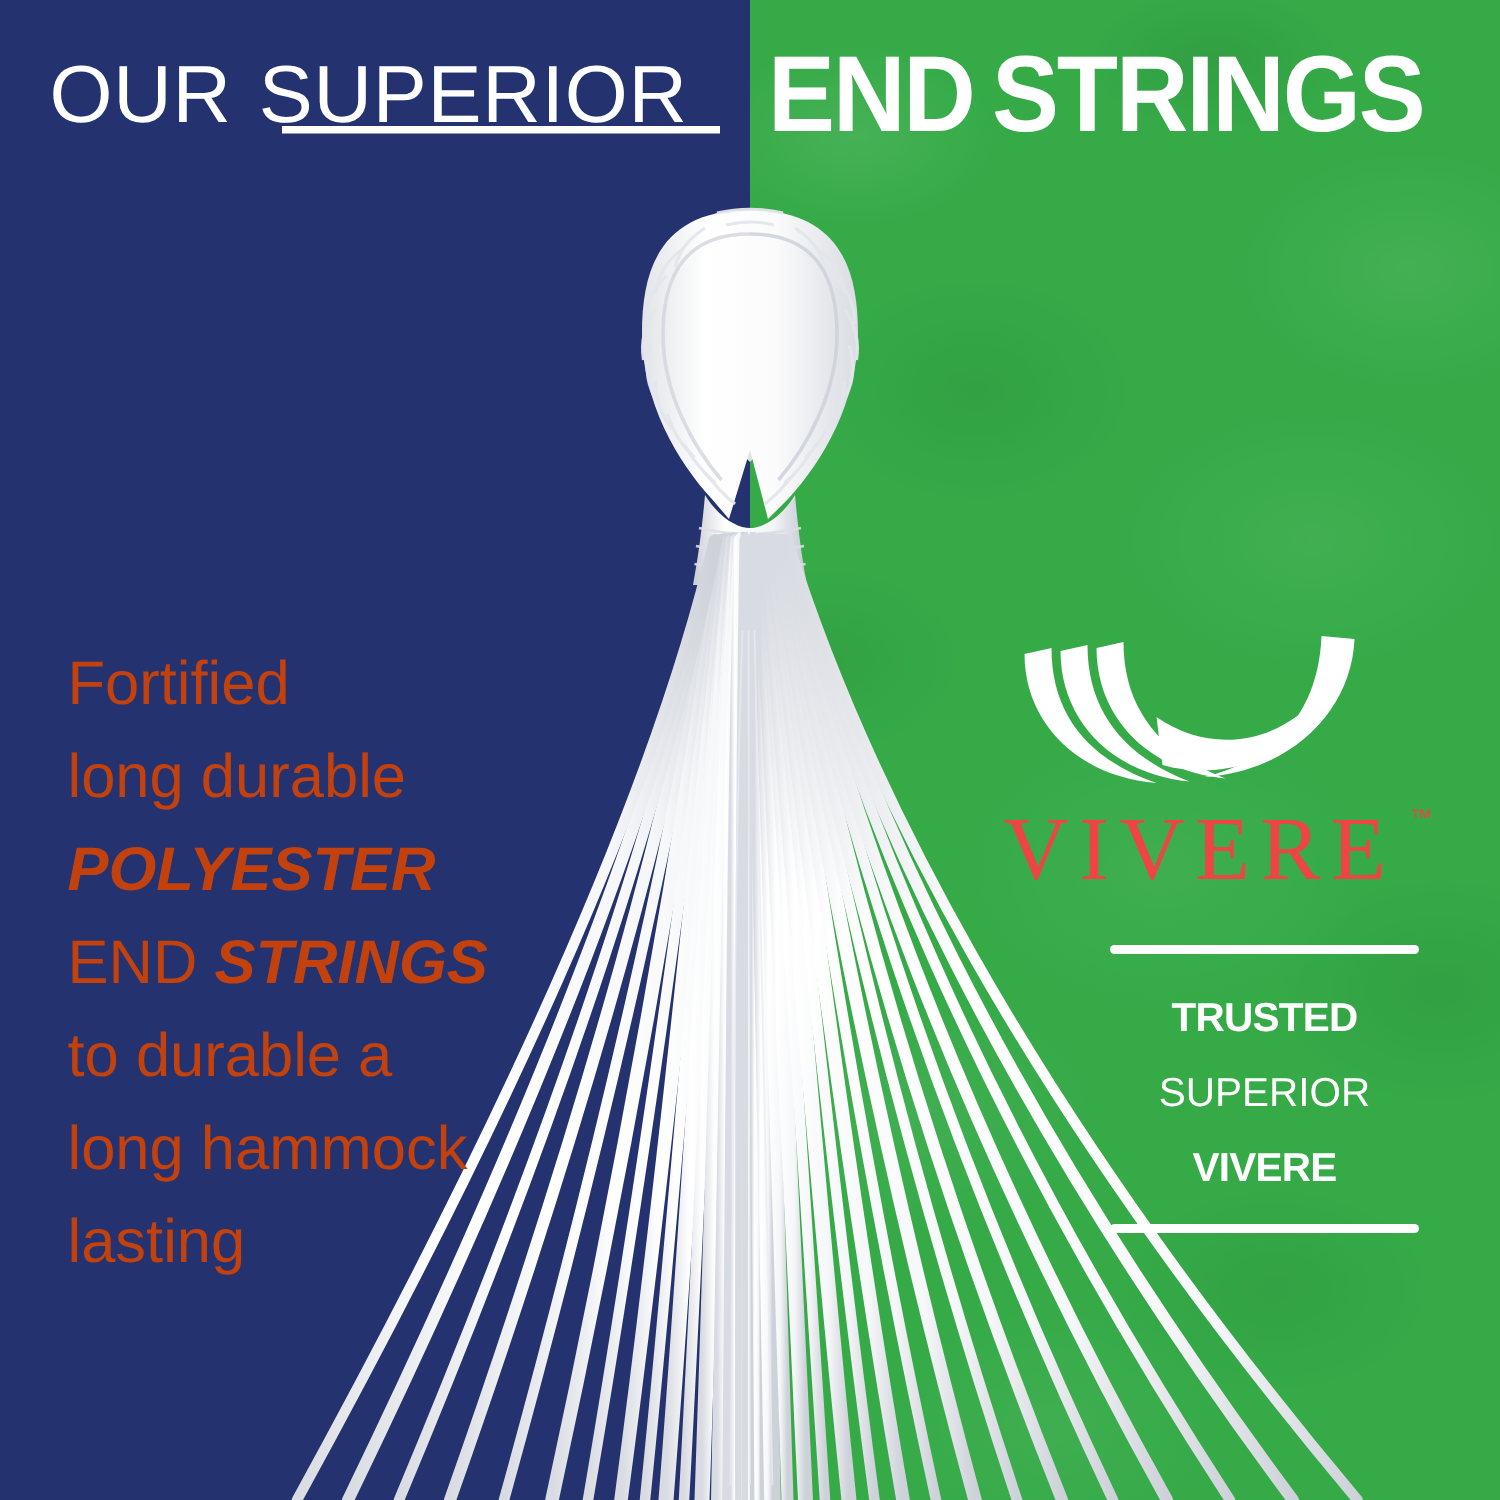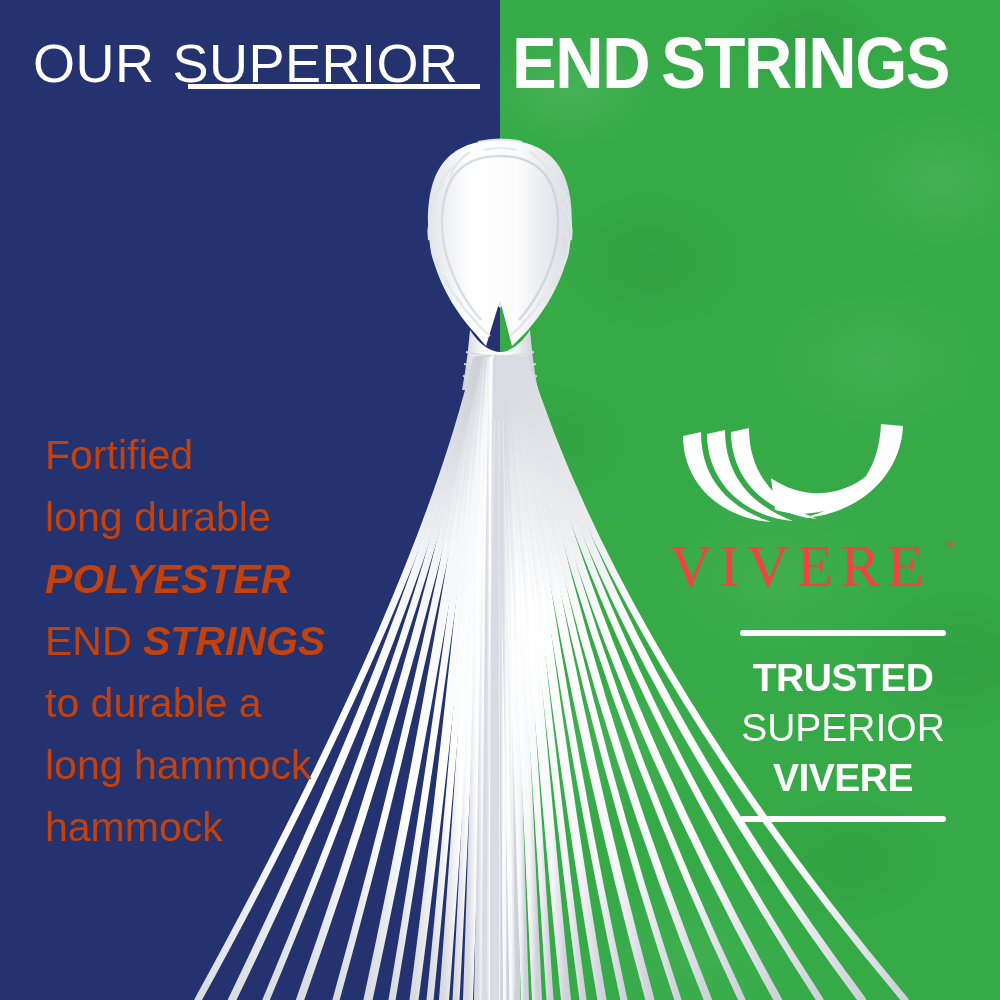--- a/index.html
+++ b/index.html
@@ -160,21 +160,21 @@
   }
   .tsq-rule {
     width: 206px;
     height: 6px;
     background: #ffffff;
     border-radius: 3px;
   }
   #tsq-lines { padding: 17px 0 13px; }
   .tsq-line {
     display: block;
-    font-size: 39px;
+    font-size: 27px;
     line-height: 50px;
     white-space: nowrap;
   }
   .tsq-line.bold  { font-weight: 700; letter-spacing: -0.5px; }
   .tsq-line.light { font-weight: 300; letter-spacing: 0px; }
 </style>
 </head>
 <body>
 
 <div id="canvas">
@@ -341,21 +341,21 @@
     </g>
   </svg>
 
   <div id="body-copy">
     <span class="ln"><span>Fortified</span></span>
     <span class="ln"><span>long durable</span></span>
     <span class="ln"><span class="b">POLYESTER</span></span>
     <span class="ln"><span>END </span><span class="b">STRINGS</span></span>
     <span class="ln"><span>to durable a</span></span>
     <span class="ln"><span>long hammock</span></span>
-    <span class="ln"><span>hammock</span></span>
+    <span class="ln"><span>lasting</span></span>
   </div>
 
   <div id="logo-block">
     <svg id="logo-mark" width="250" height="112" viewBox="0 0 250 112">
 
       <path d="M8 18 C 8 64 44 100 96 104 C 50 88 26 58 26 14 Z" fill="#ffffff"></path>
 
       <path d="M32 16 C 32 62 66 98 118 103 C 74 86 50 56 50 12 Z" fill="#ffffff"></path>
 
       <path d="M56 14 C 56 60 90 96 142 101 C 98 84 74 54 74 10 Z" fill="#ffffff"></path>

